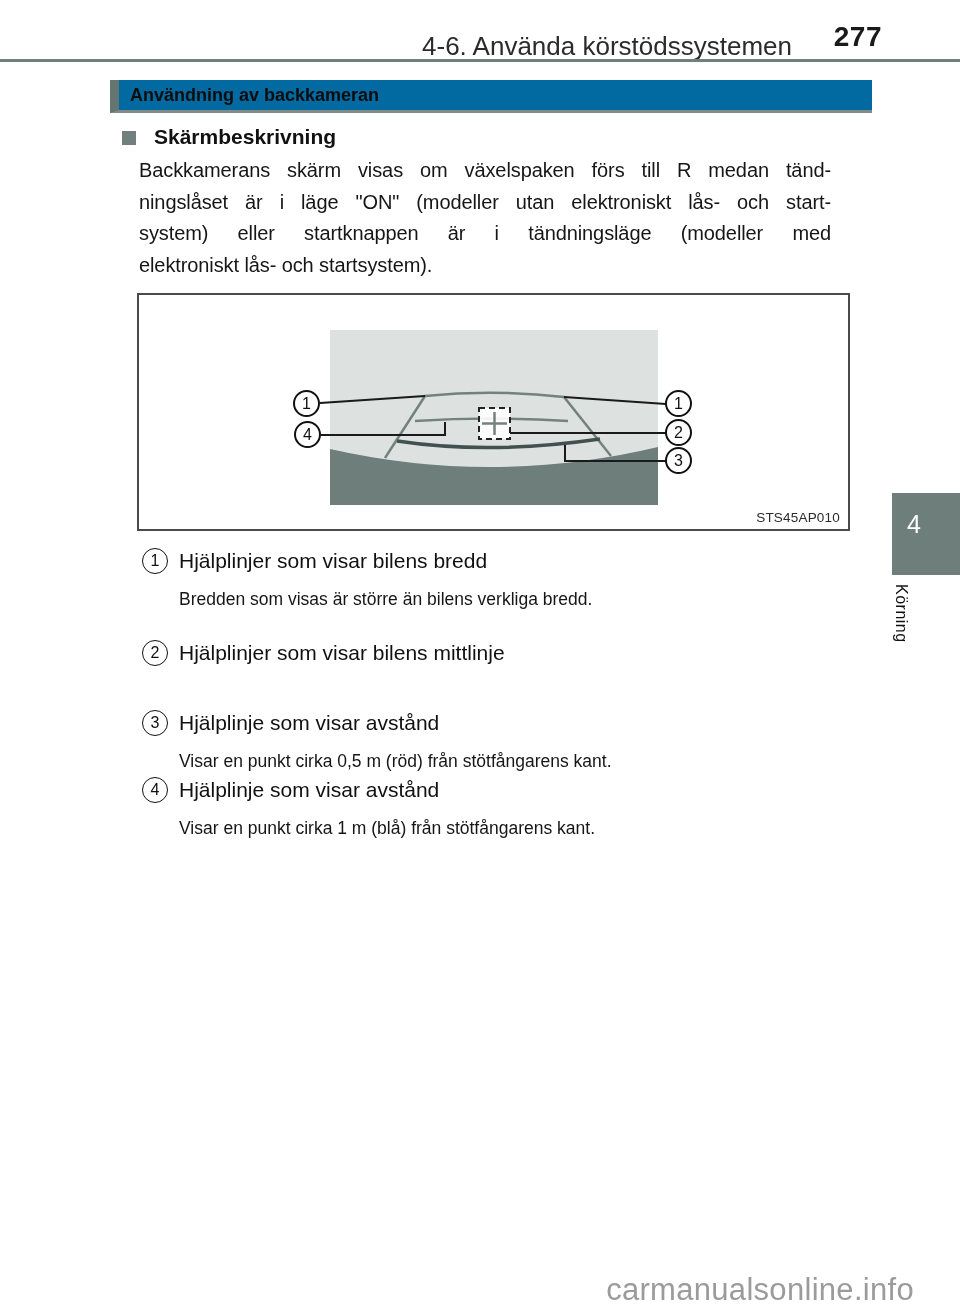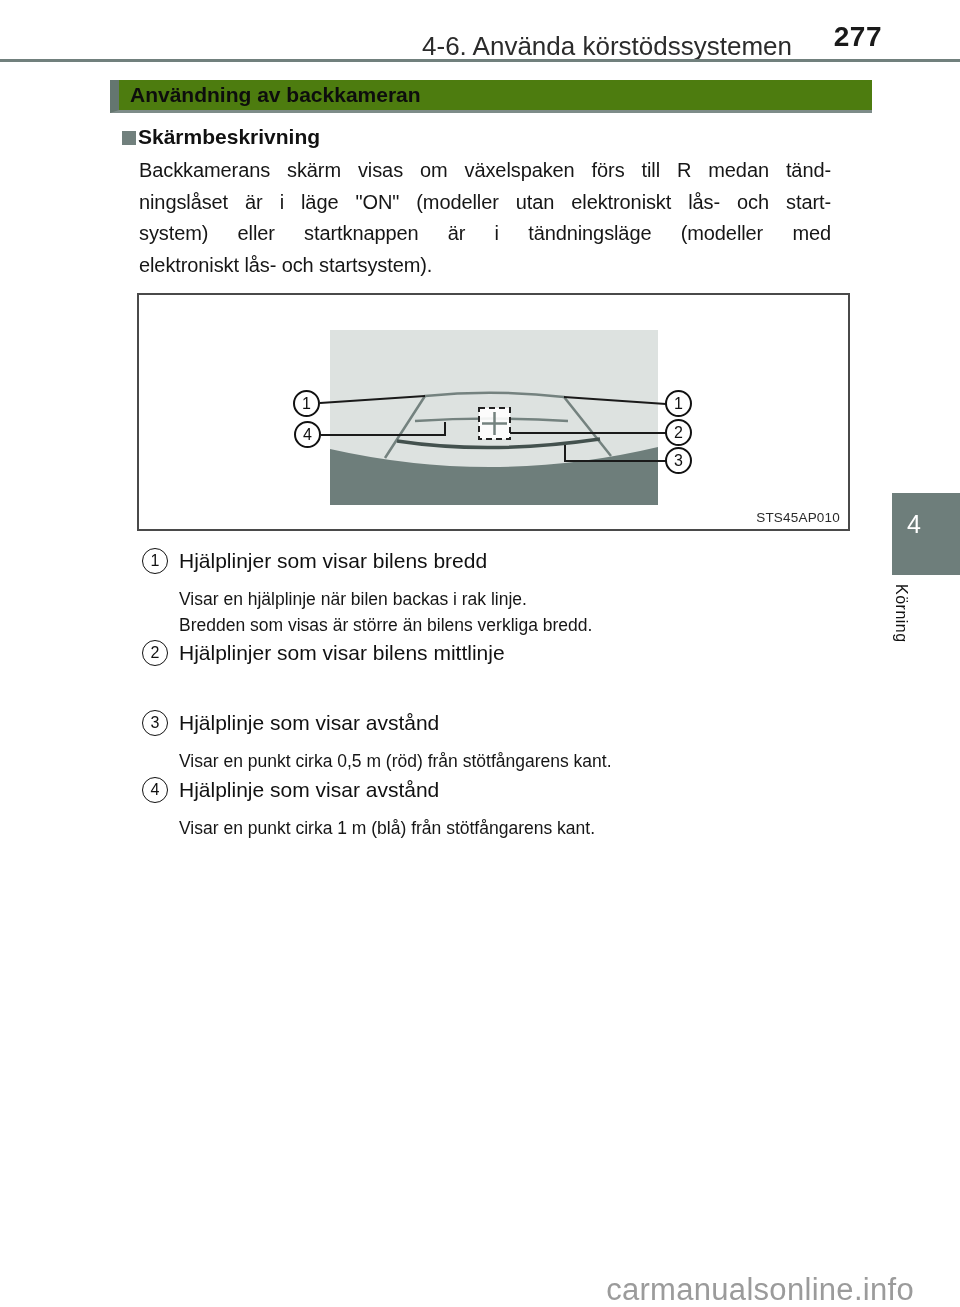--- a/index.html
+++ b/index.html
@@ -7,26 +7,26 @@
     position:relative; width:960px; height:1307px; overflow:hidden;
     background:#ffffff; font-family:"Liberation Sans", sans-serif; color:#1a1a1a;
   }
   
   .hdr-chapter { position:absolute; top:31px; right:168px; font-size:26px; color:#2b2b2b; white-space:nowrap; }
   .hdr-page    { position:absolute; top:21px; right:78px; font-size:28px; font-weight:bold; letter-spacing:.5px;text-align:center; }
   .hdr-rule    { position:absolute; top:59px; left:0; width:960px; height:3px; background:#71807d; }
   
   .banner {
     position:absolute; top:80px; left:110px; width:762px; height:33px; box-sizing:border-box;
-    background:#4d7c0f; border-left:9px solid #64766f; border-bottom:3px solid #7e8c89;
+    background:#0369a1; border-left:9px solid #64766f; border-bottom:3px solid #7e8c89;
     display:flex; align-items:center; padding-left:11px;
-    font-size:21px; font-weight:bold; color:#0d0d0d;
+    font-size:18px; font-weight:bold; color:#0d0d0d;
   }
   
-  .sec { position:absolute; top:125px; left:122px; display:flex; align-items:center; gap:2px;
+  .sec { position:absolute; top:125px; left:122px; display:flex; align-items:center; gap:18px;
          font-size:21px; font-weight:bold; color:#111; }
   .bullet { width:14px; height:14px; background:#71807d; margin-top:2px; flex:none; }
   
   .para { position:absolute; top:155px; left:139px; width:692px; font-size:20px; line-height:31.5px;
           letter-spacing:-0.1px; color:#161616; }
   .jline { text-align:justify; text-align-last:justify; }
   
   .fig { position:absolute; top:293px; left:137px; width:713px; height:238px; box-sizing:border-box;
          border:2px solid #4a4a4a; background:#fff; }
   .fig svg { position:absolute; left:0; top:0; }
@@ -101,21 +101,20 @@
     <div class="callout c-r3">3</div>
     <div class="figcode">STS45AP010</div>
   </div>
 
   <div class="item i1">
     <div class="item-head">
       <span class="badge">1</span>
       <span>Hjälplinjer som visar bilens bredd</span>
     </div>
     <div class="item-desc">
-      <div>Visar en hjälplinje när bilen backas i rak linje.</div>
       <div>Bredden som visas är större än bilens verkliga bredd.</div>
     </div>
   </div>
 
   <div class="item i2">
     <div class="item-head">
       <span class="badge">2</span>
       <span>Hjälplinjer som visar bilens mittlinje</span>
     </div>
   </div>

